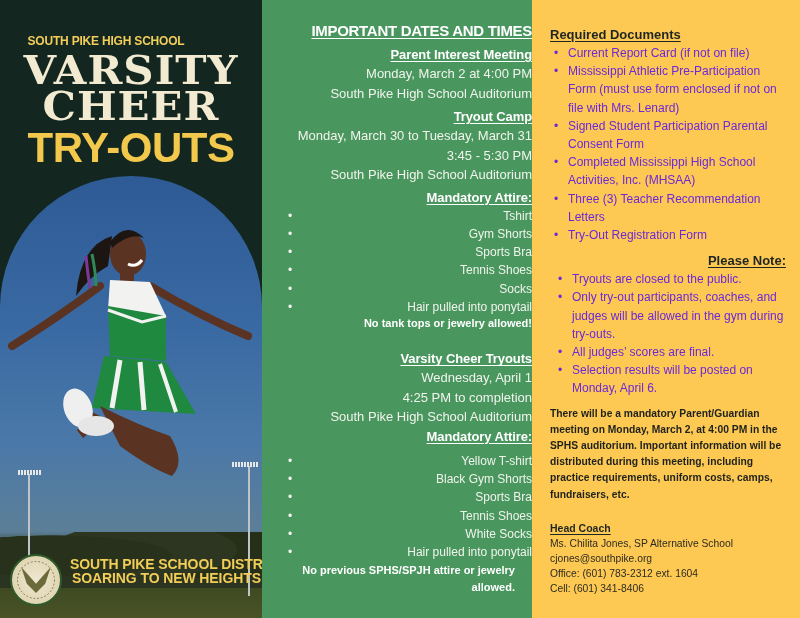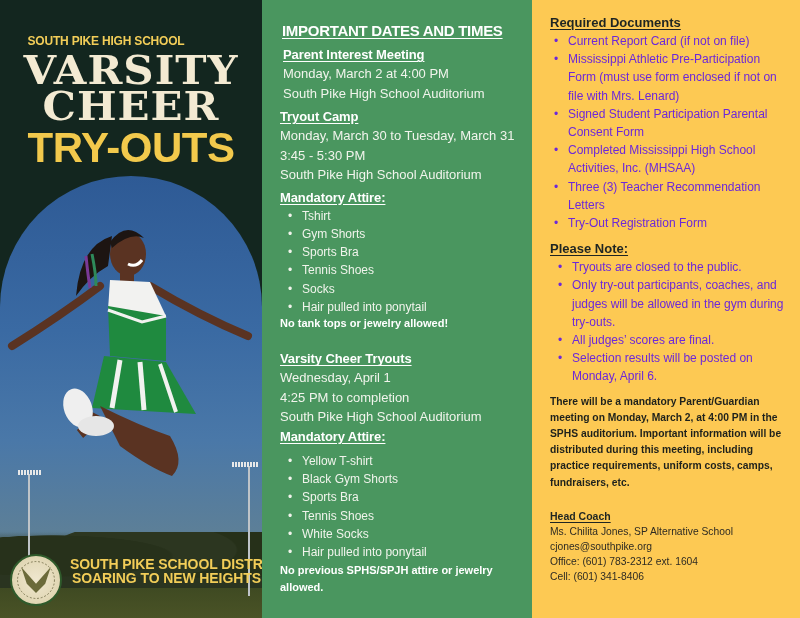--- a/index.html
+++ b/index.html
@@ -71,57 +71,57 @@
   .district-line1, .district-line2 {
     position: absolute; left: 70px; color: #f2cd58; font-weight: bold; font-size: 14px;
     letter-spacing: -0.1px; white-space: nowrap;
   }
   .district-line1 { top: 20px; }
   .district-line2 { top: 34px; left: 72px; }
 
   
   .middle {
     position: relative; width: 270px; height: 618px; background: #4a965f;
-    color: #f4f6ef; padding: 22px 0 0 18px;
+    color: #f4f6ef; padding: 22px 0 0 18px; text-align: right;
   }
   .mid-title {
     color: #ffffff; font-weight: bold; font-size: 15px; text-decoration: underline;
     text-underline-offset: 2px; letter-spacing: -0.3px; margin-left: 2px; margin-bottom: 6px;
   }
   .mid-h {
     color: #ffffff; font-weight: bold; font-size: 13px; text-decoration: underline;
     text-underline-offset: 2px; letter-spacing: -0.1px; line-height: 19px;
   }
   .mid-line { font-size: 13px; line-height: 19.5px; color: #f1f4ec; }
   .mid-list { list-style: none; margin-left: 8px; }
   .mid-list li { font-size: 12px; line-height: 18.3px; color: #f1f4ec; position: relative; padding-left: 14px; }
   .mid-list li::before { content: "•"; position: absolute; left: 0; top: 0; }
   .mid-warning { font-weight: bold; font-size: 11px; color: #ffffff; line-height: 15px; }
   .block { margin-bottom: 4px; }
   .indent1 { margin-left: 3px; }
 
   
   .right {
     position: relative; width: 268px; height: 618px; background: #fdc953;
-    color: #2c2a22; padding: 14px 14px 0 18px;
+    color: #2c2a22; padding: 26px 14px 0 18px;
   }
   .r-h {
     color: #1f2522; font-weight: bold; font-size: 13px; text-decoration: underline;
     text-underline-offset: 2px; line-height: 18px;
   }
   .r-list { list-style: none; margin-left: 4px; }
   .r-list li { font-size: 12px; line-height: 18.2px; position: relative; padding-left: 14px; color: #6d28d9; }
   .r-list li::before { content: "•"; position: absolute; left: 0; top: 0; }
   .r-list2 { margin-left: 8px; }
   .r-bold {
     font-weight: bold; font-size: 10.3px; line-height: 16.2px; color: #1e211c; margin-top: 8px;
   }
   .coach-h { margin-top: 18px; font-size: 10.5px; line-height: 15px; }
   .coach-line { font-size: 10.3px; line-height: 15px; color: #2e2b23; }
-  .notes-h { margin-top: 8px; }
+  .notes-h { margin-top: 8px; text-align: right; }
 </style>
 </head>
 <body>
 
 <div class="page">
 
   <section class="left">
     <div class="school-name">SOUTH PIKE HIGH SCHOOL</div>
     <div class="varsity">Varsity</div>
     <div class="cheer">Cheer</div>

